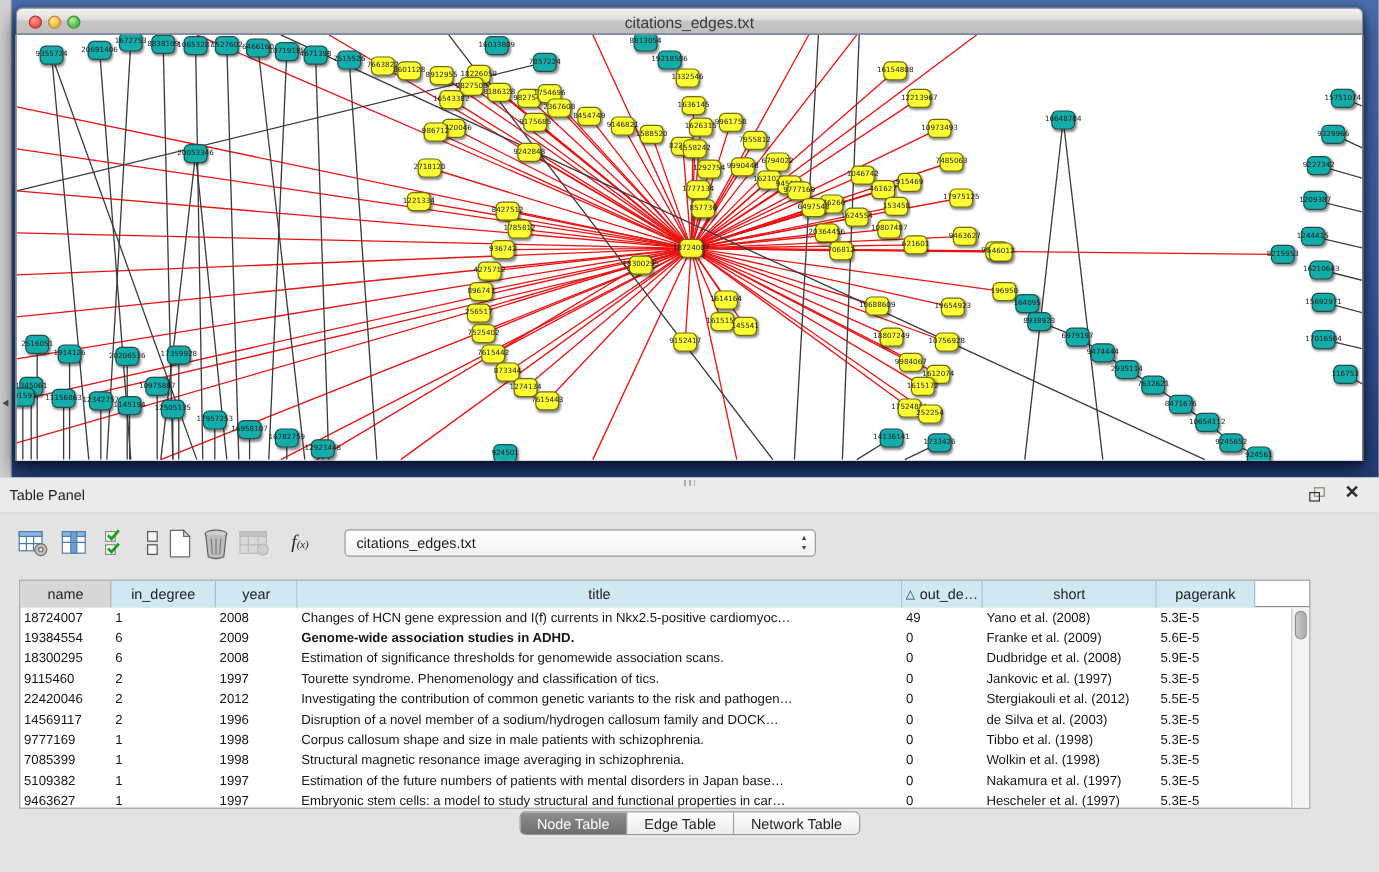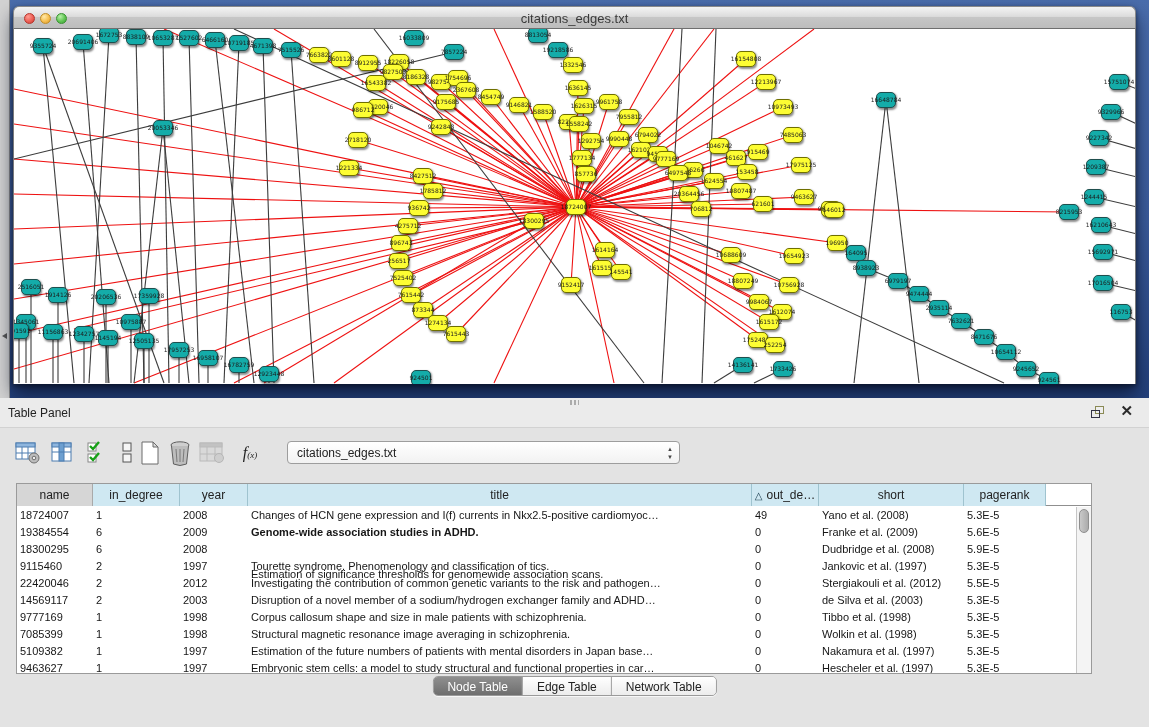--- a/index.html
+++ b/index.html
@@ -813,21 +813,21 @@
             <div class="td" style="width: 68px;">2009</div>
             <div class="td" style="width: 504px; font-weight: bold;">Genome-wide association studies in ADHD.</div>
             <div class="td" style="width: 67px;">0</div>
             <div class="td" style="width: 145px;">Franke et al. (2009)</div>
             <div class="td" style="width: 82px;">5.6E-5</div>
           </div>
           <div class="tr">
             <div class="td" style="width: 76px;">18300295</div>
             <div class="td" style="width: 87px;">6</div>
             <div class="td" style="width: 68px;">2008</div>
-            <div class="td" style="width: 504px; margin-top: 25px;">Estimation of significance thresholds for genomewide association scans.</div>
+            <div class="td" style="width: 504px;">Estimation of significance thresholds for genomewide association scans.</div>
             <div class="td" style="width: 67px;">0</div>
             <div class="td" style="width: 145px;">Dudbridge et al. (2008)</div>
             <div class="td" style="width: 82px;">5.9E-5</div>
           </div>
           <div class="tr">
             <div class="td" style="width: 76px;">9115460</div>
             <div class="td" style="width: 87px;">2</div>
             <div class="td" style="width: 68px;">1997</div>
             <div class="td" style="width: 504px;">Tourette syndrome. Phenomenology and classification of tics.</div>
             <div class="td" style="width: 67px;">0</div>
@@ -839,22 +839,22 @@
             <div class="td" style="width: 87px;">2</div>
             <div class="td" style="width: 68px;">2012</div>
             <div class="td" style="width: 504px;">Investigating the contribution of common genetic variants to the risk and pathogen…</div>
             <div class="td" style="width: 67px;">0</div>
             <div class="td" style="width: 145px;">Stergiakouli et al. (2012)</div>
             <div class="td" style="width: 82px;">5.5E-5</div>
           </div>
           <div class="tr">
             <div class="td" style="width: 76px;">14569117</div>
             <div class="td" style="width: 87px;">2</div>
-            <div class="td" style="width: 68px;">2003</div>
-            <div class="td" style="width: 504px;">Disruption of a novel member of a sodium/hydrogen exchanger family and ADHD…</div>
+            <div class="td" style="width: 68px;">1996</div>
+            <div class="td" style="width: 504px;">Disruption of a novel member of a sodium/hydrogen callosum family and DOCK…</div>
             <div class="td" style="width: 67px;">0</div>
             <div class="td" style="width: 145px;">de Silva et al. (2003)</div>
             <div class="td" style="width: 82px;">5.3E-5</div>
           </div>
           <div class="tr">
             <div class="td" style="width: 76px;">9777169</div>
             <div class="td" style="width: 87px;">1</div>
             <div class="td" style="width: 68px;">1998</div>
             <div class="td" style="width: 504px;">Corpus callosum shape and size in male patients with schizophrenia.</div>
             <div class="td" style="width: 67px;">0</div>

